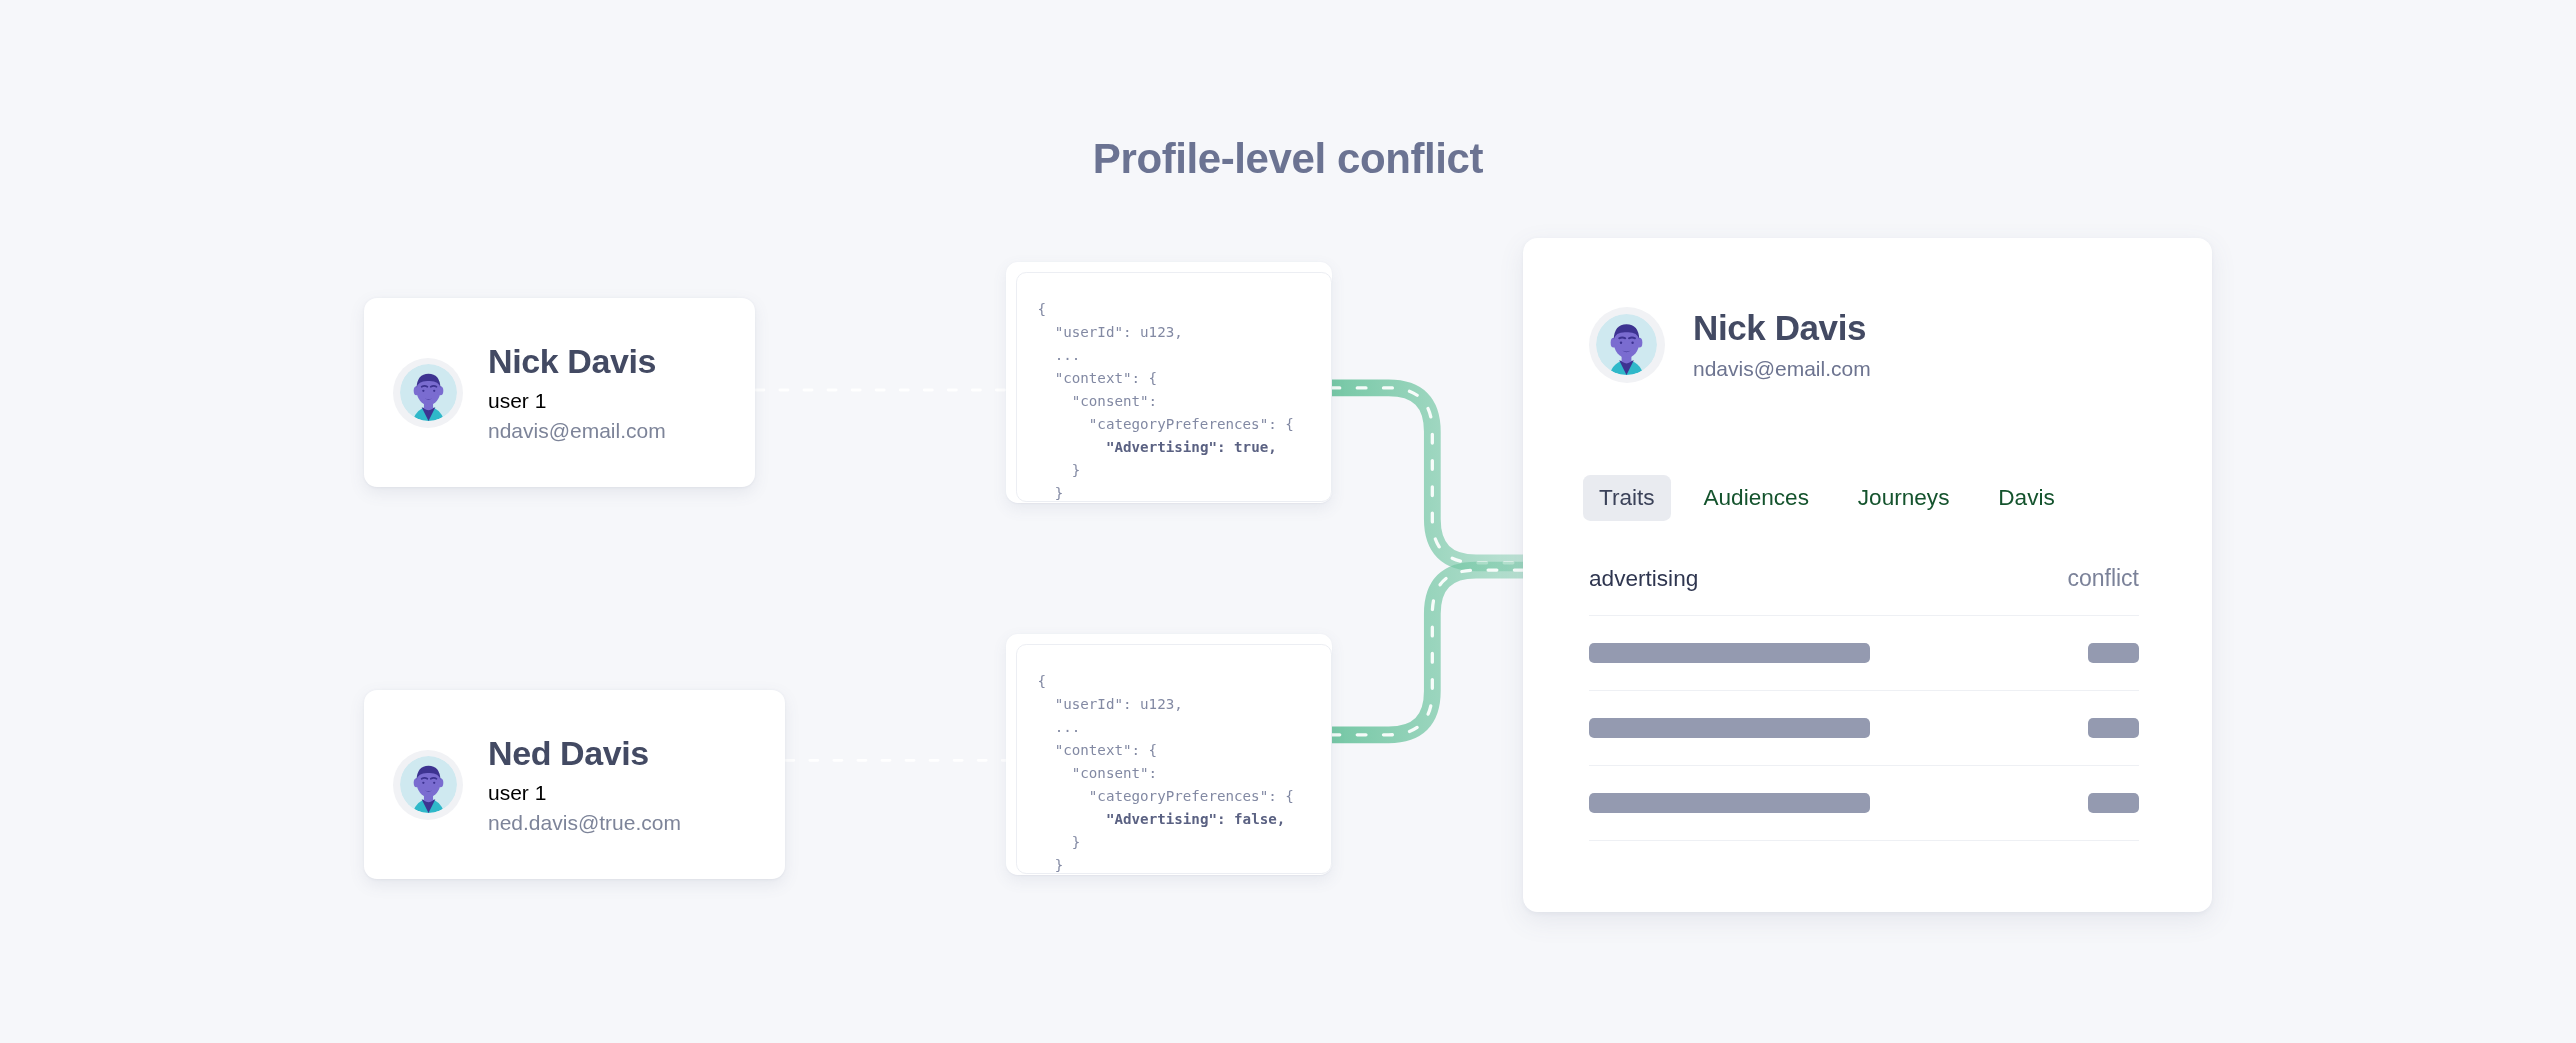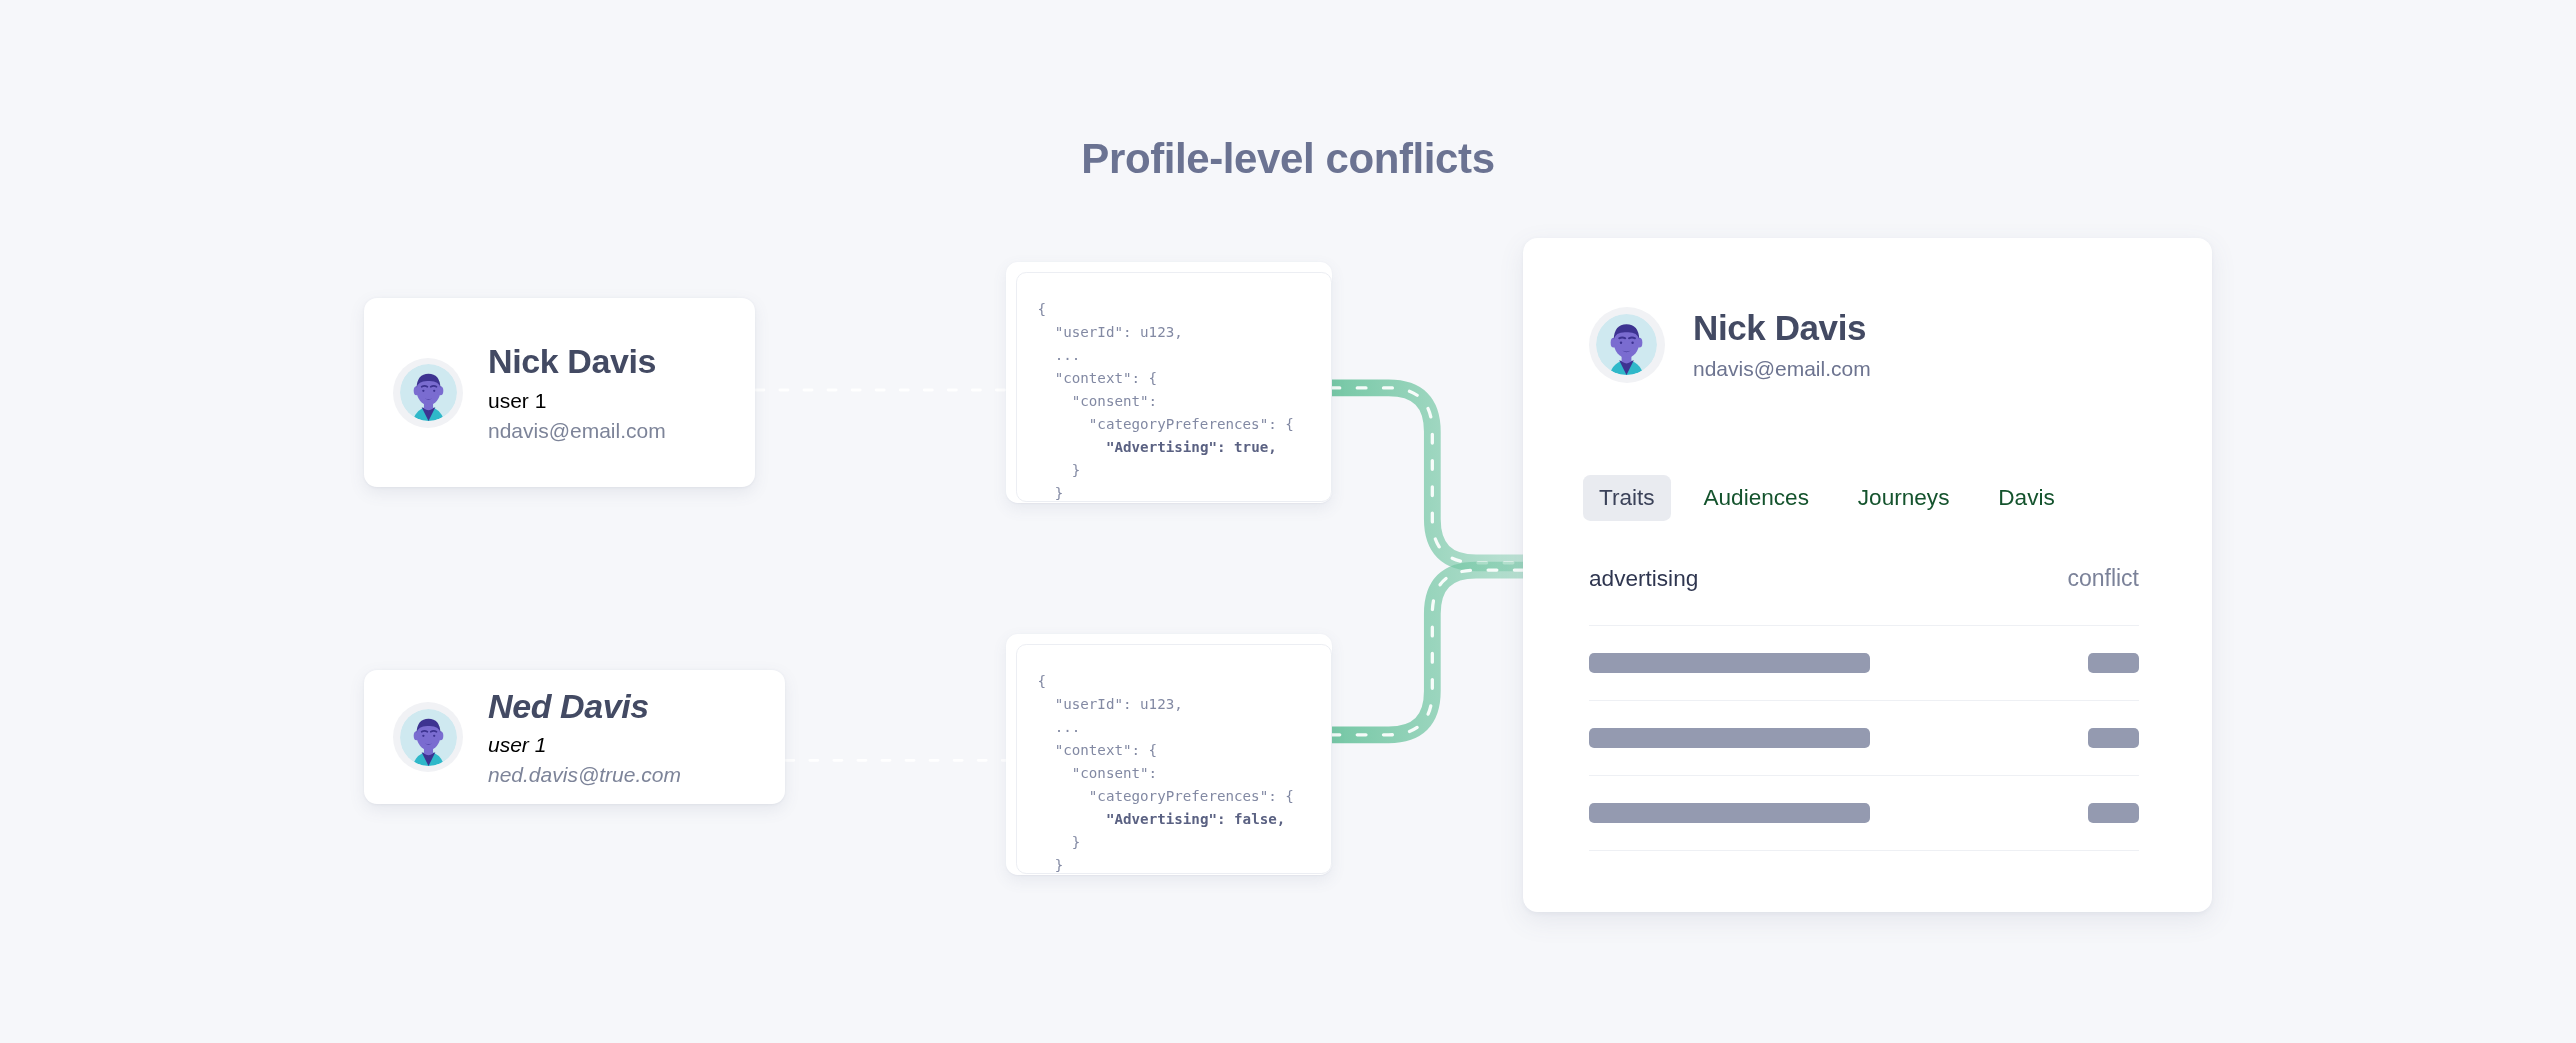--- a/index.html
+++ b/index.html
@@ -75,21 +75,21 @@
     line-height: 1.15;
   }
   .user-card .user-email {
     font-size: 21px;
     color: #7d8499;
     margin-top: 5.8px;
     line-height: 1.15;
   }
 
   #card-user-1 { left: 364px; top: 298px;  width: 391px; height: 189px; }
-  #card-user-2 { left: 364px; top: 670px;  width: 421px; height: 134px; font-style: italic; }
+  #card-user-2 { left: 364px; top: 690px;  width: 421px; height: 189px; }
 
   
   .avatar {
     position: relative;
     border-radius: 50%;
     background: #f1f2f5;
     display: block;
   }
   .avatar svg { display: block; border-radius: 50%; }
 
@@ -184,21 +184,21 @@
   #traits-table {
     position: absolute;
     left: 1589px;
     top: 565px;
     width: 550px;
   }
   #traits-head {
     display: flex;
     justify-content: space-between;
     align-items: baseline;
-    padding-bottom: 33px;
+    padding-bottom: 23px;
     border-bottom: 0.7px solid #eef0f4;
   }
   #traits-head .th-left {
     font-size: 22.6px;
     color: #2f3650;
   }
   #traits-head .th-right {
     font-size: 23px;
     color: #7b melhor;
     color: #7b8299;
@@ -216,21 +216,21 @@
     height: 19.7px;
   }
   .sk-name { width: 281px; }
   .sk-val  { width: 51px; }
 </style>
 </head>
 <body>
 
 <div id="stage">
 
-  <div id="page-title">Profile-level conflicts</div>
+  <div id="page-title">Profile-level conflict</div>
 
   <svg id="connectors" viewBox="0 0 3534 1432" width="2576" height="1044">
     <defs>
       <linearGradient id="gradA" x1="0" y1="0" x2="1" y2="0">
         <stop offset="0%" stop-color="#6fc5a1" stop-opacity="1"></stop>
         <stop offset="100%" stop-color="#6fc5a1" stop-opacity="0.33"></stop>
       </linearGradient>
       <linearGradient id="gradB" x1="0" y1="0" x2="1" y2="0">
         <stop offset="0%" stop-color="#6fc5a1" stop-opacity="0.95"></stop>
         <stop offset="100%" stop-color="#6fc5a1" stop-opacity="0.40"></stop>

